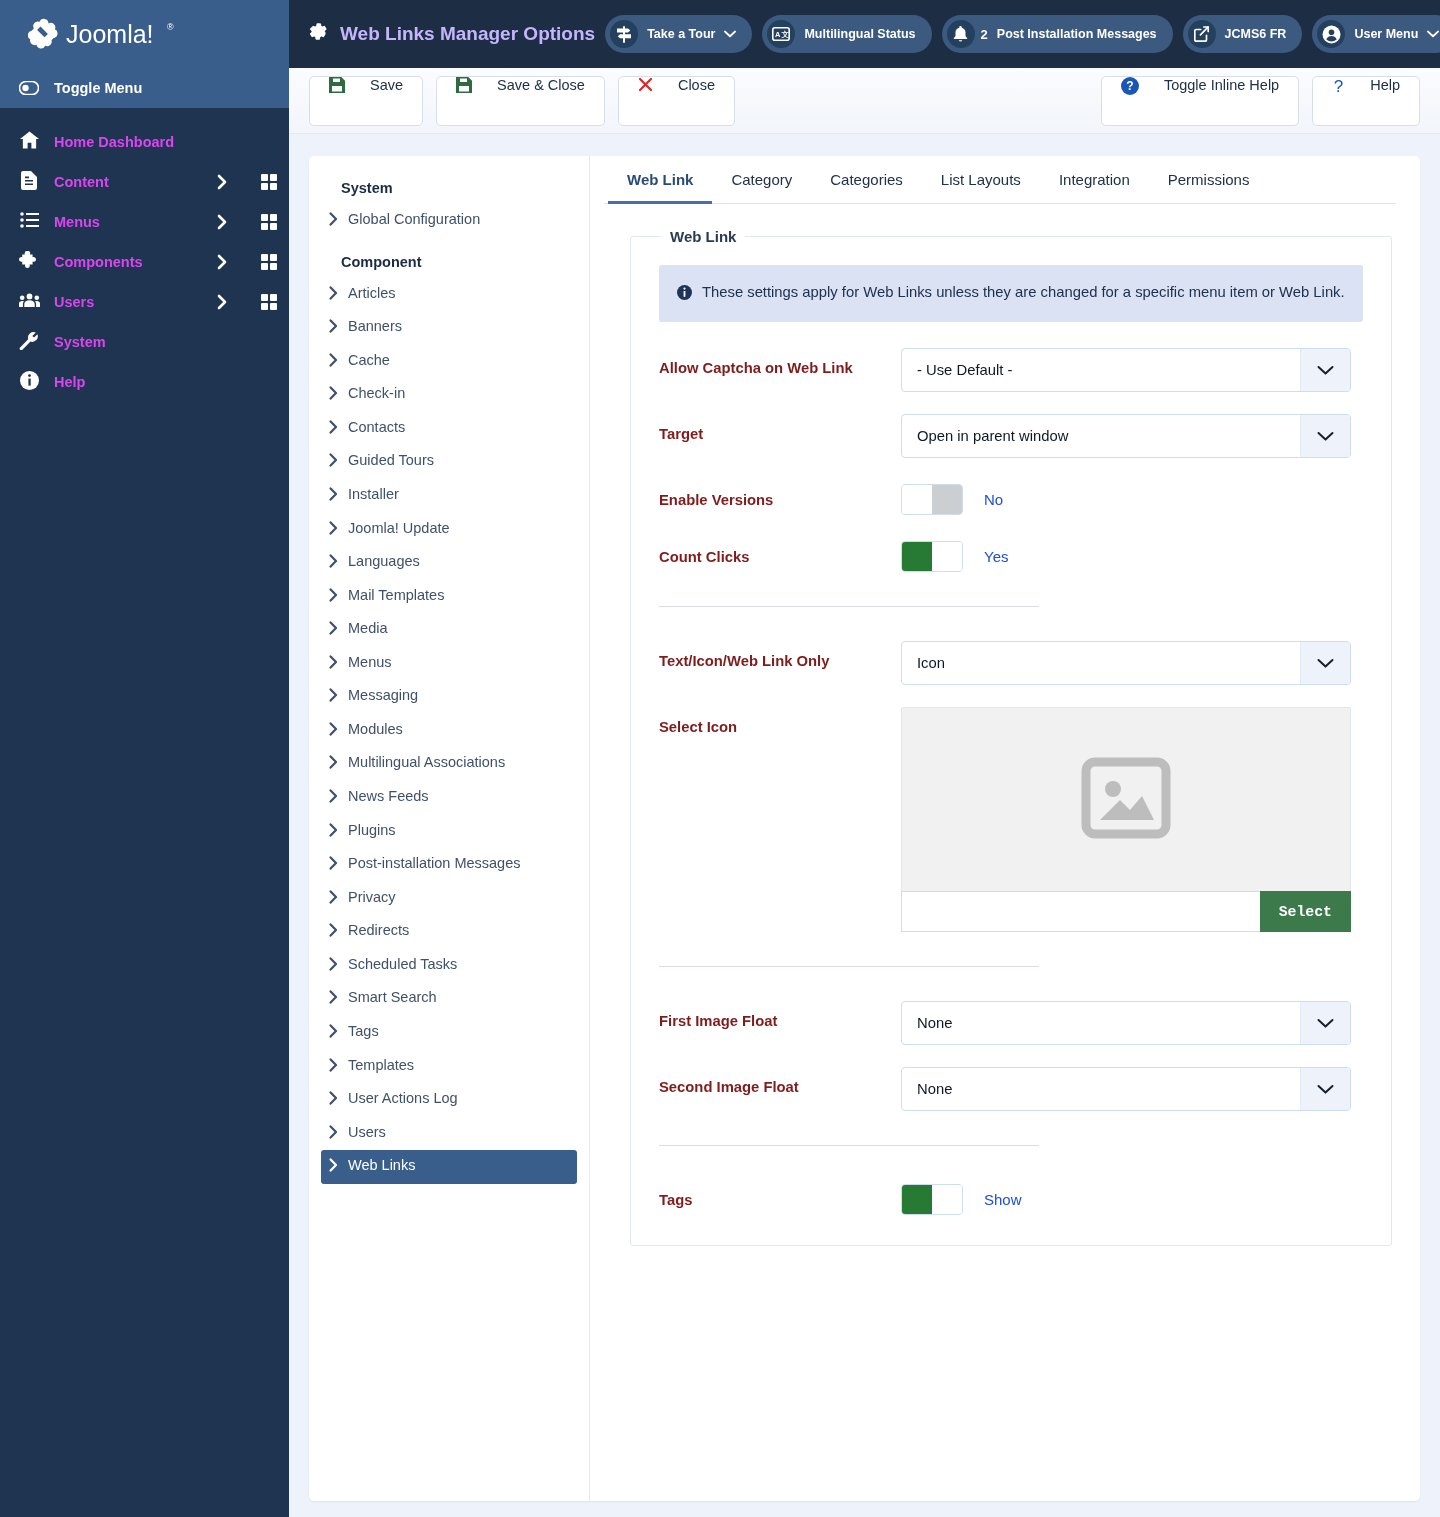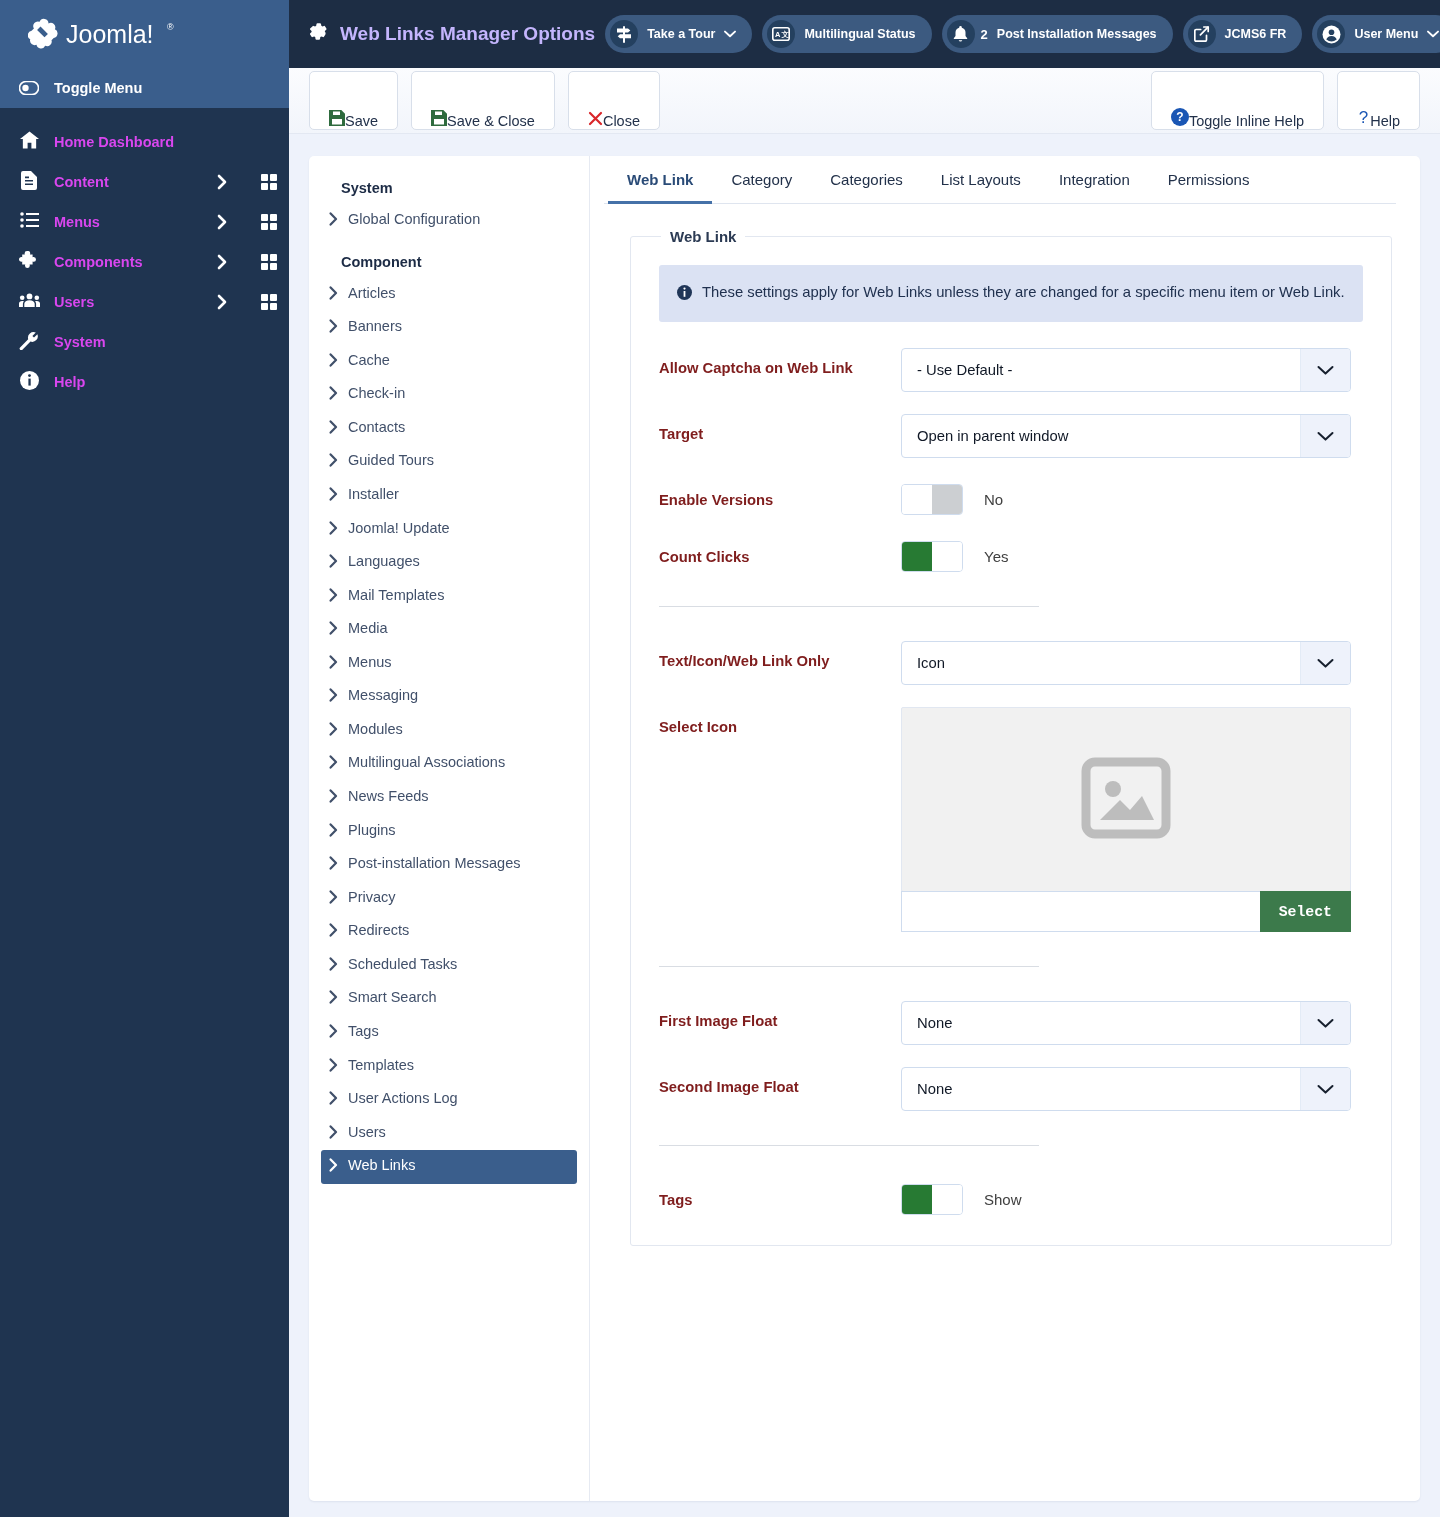--- a/index.html
+++ b/index.html
@@ -58,21 +58,21 @@
     display: flex; align-items: center; justify-content: center; flex: 0 0 28px;
   }
   .pill .badgenum { font-size: 13px; font-weight: 700; margin-left: -3px; }
 
   .toolbar {
     height: 66px; background: linear-gradient(#fbfcfe, #f2f5fb);
     display: flex; align-items: center; padding: 0 20px 0 20px; gap: 13px;
     border-bottom: 1px solid #e3e8f2;
   }
   .btn {
-    height: 59px; display: inline-flex; align-items: flex-end; gap: 0;
+    height: 50px; display: inline-flex; align-items: flex-start; gap: 25px;
     background: #fff; border: 1px solid #d8dfea; border-radius: 5px;
     padding: 0 19px; font-size: 14.5px; color: #22314a; font-weight: 400; cursor: pointer;
   }
   .spacer { margin-left: auto; }
 
   .content { flex: 1; display: flex; padding: 22px 20px 0 20px; overflow: hidden; }
   .card {
     background: #fff; border-radius: 5px; display: flex; width: 100%;
     box-shadow: 0 1px 2px rgba(30,50,90,.08); height: 1345px;
   }
@@ -132,21 +132,21 @@
   .switch { display: flex; align-items: center; gap: 21px; padding-top: 4px; }
   .sw {
     width: 62px; height: 31px; border: 1px solid #cfdcee; border-radius: 4px;
     display: flex; overflow: hidden; cursor: pointer;
   }
   .sw i { display: block; width: 50%; height: 100%; }
   .sw.off i:first-child { background: #fff; }
   .sw.off i:last-child { background: #cccfd2; }
   .sw.on i:first-child { background: #277a33; }
   .sw.on i:last-child { background: #fff; }
-  .sw-text { font-size: 15px; color: #404040; }
+  .sw-text { font-size: 15px; color: #1d4ed8; }
 
   .hr { height: 1px; background: #d9dde3; margin: 34px 0 34px 0; width: 380px; }
 
   .preview {
     border: 1px solid #e1e7f1; background: #f1f1f1; height: 185px;
     display: flex; align-items: center; justify-content: center; border-radius: 2px;
   }
   .inputrow { display: flex; height: 41px; margin-top: -1px; }
   .inputrow input {
     flex: 1; min-width: 0; border: 1px solid #cfdcee; border-right: none;

